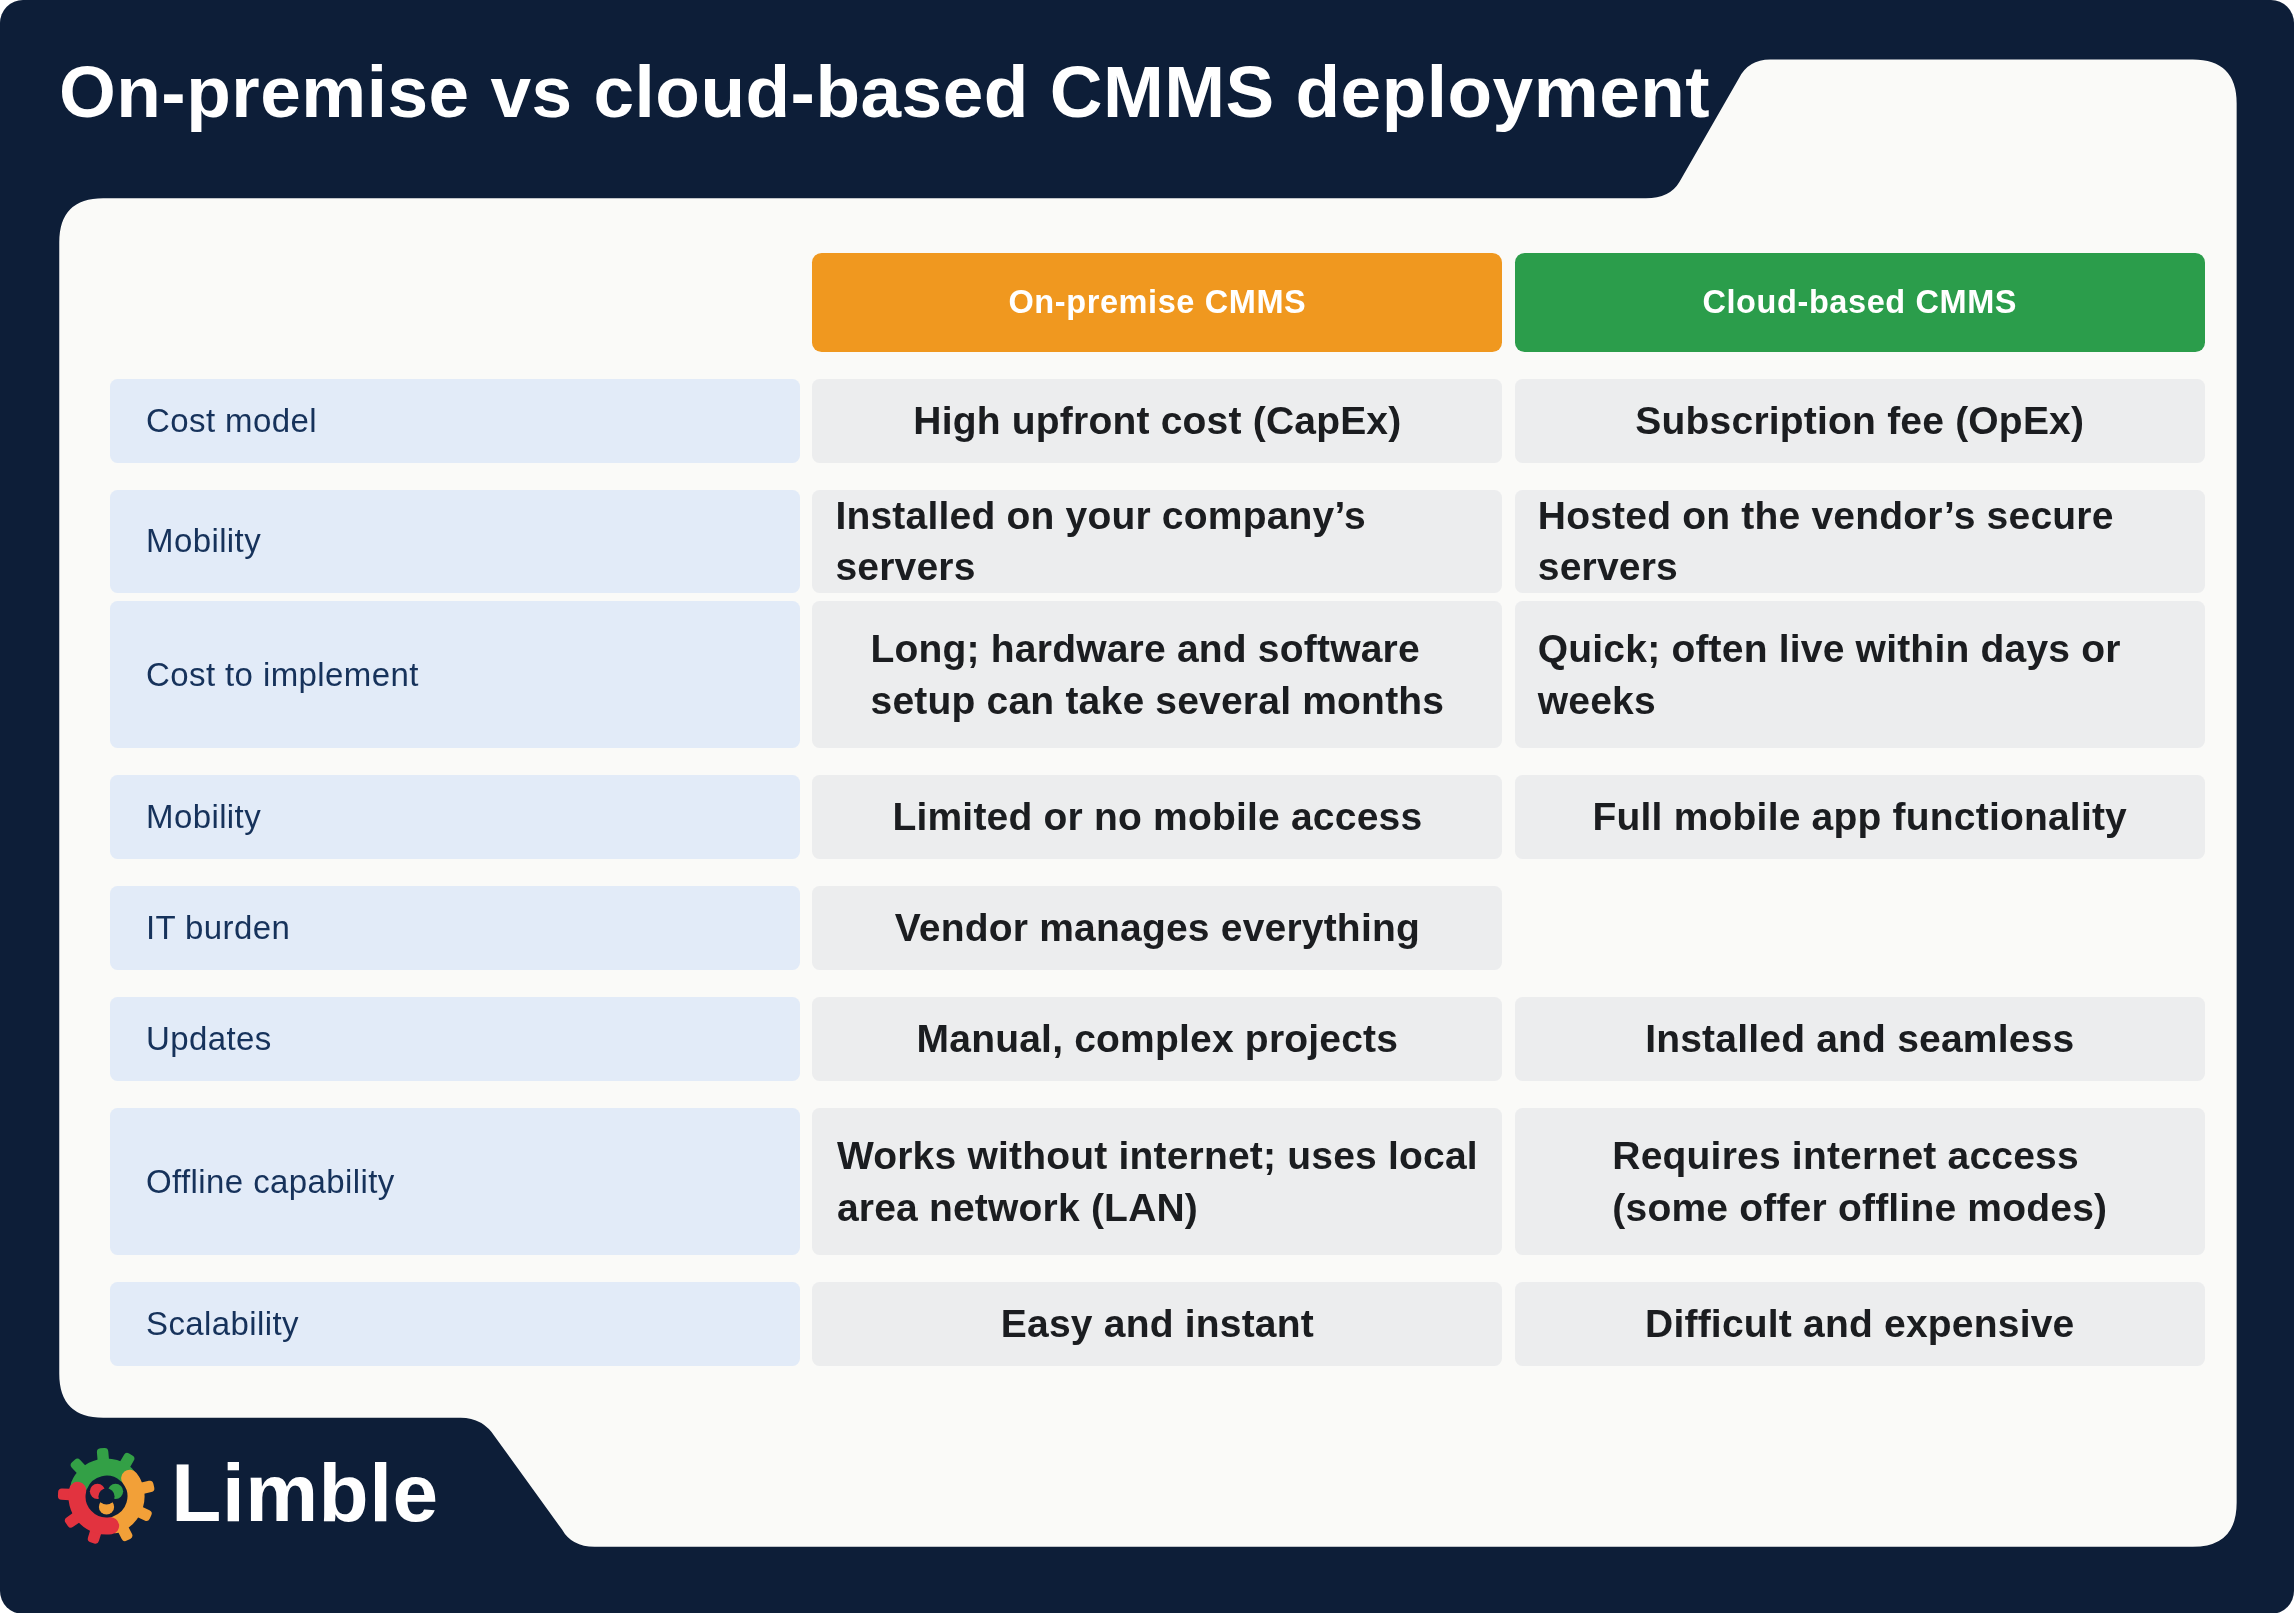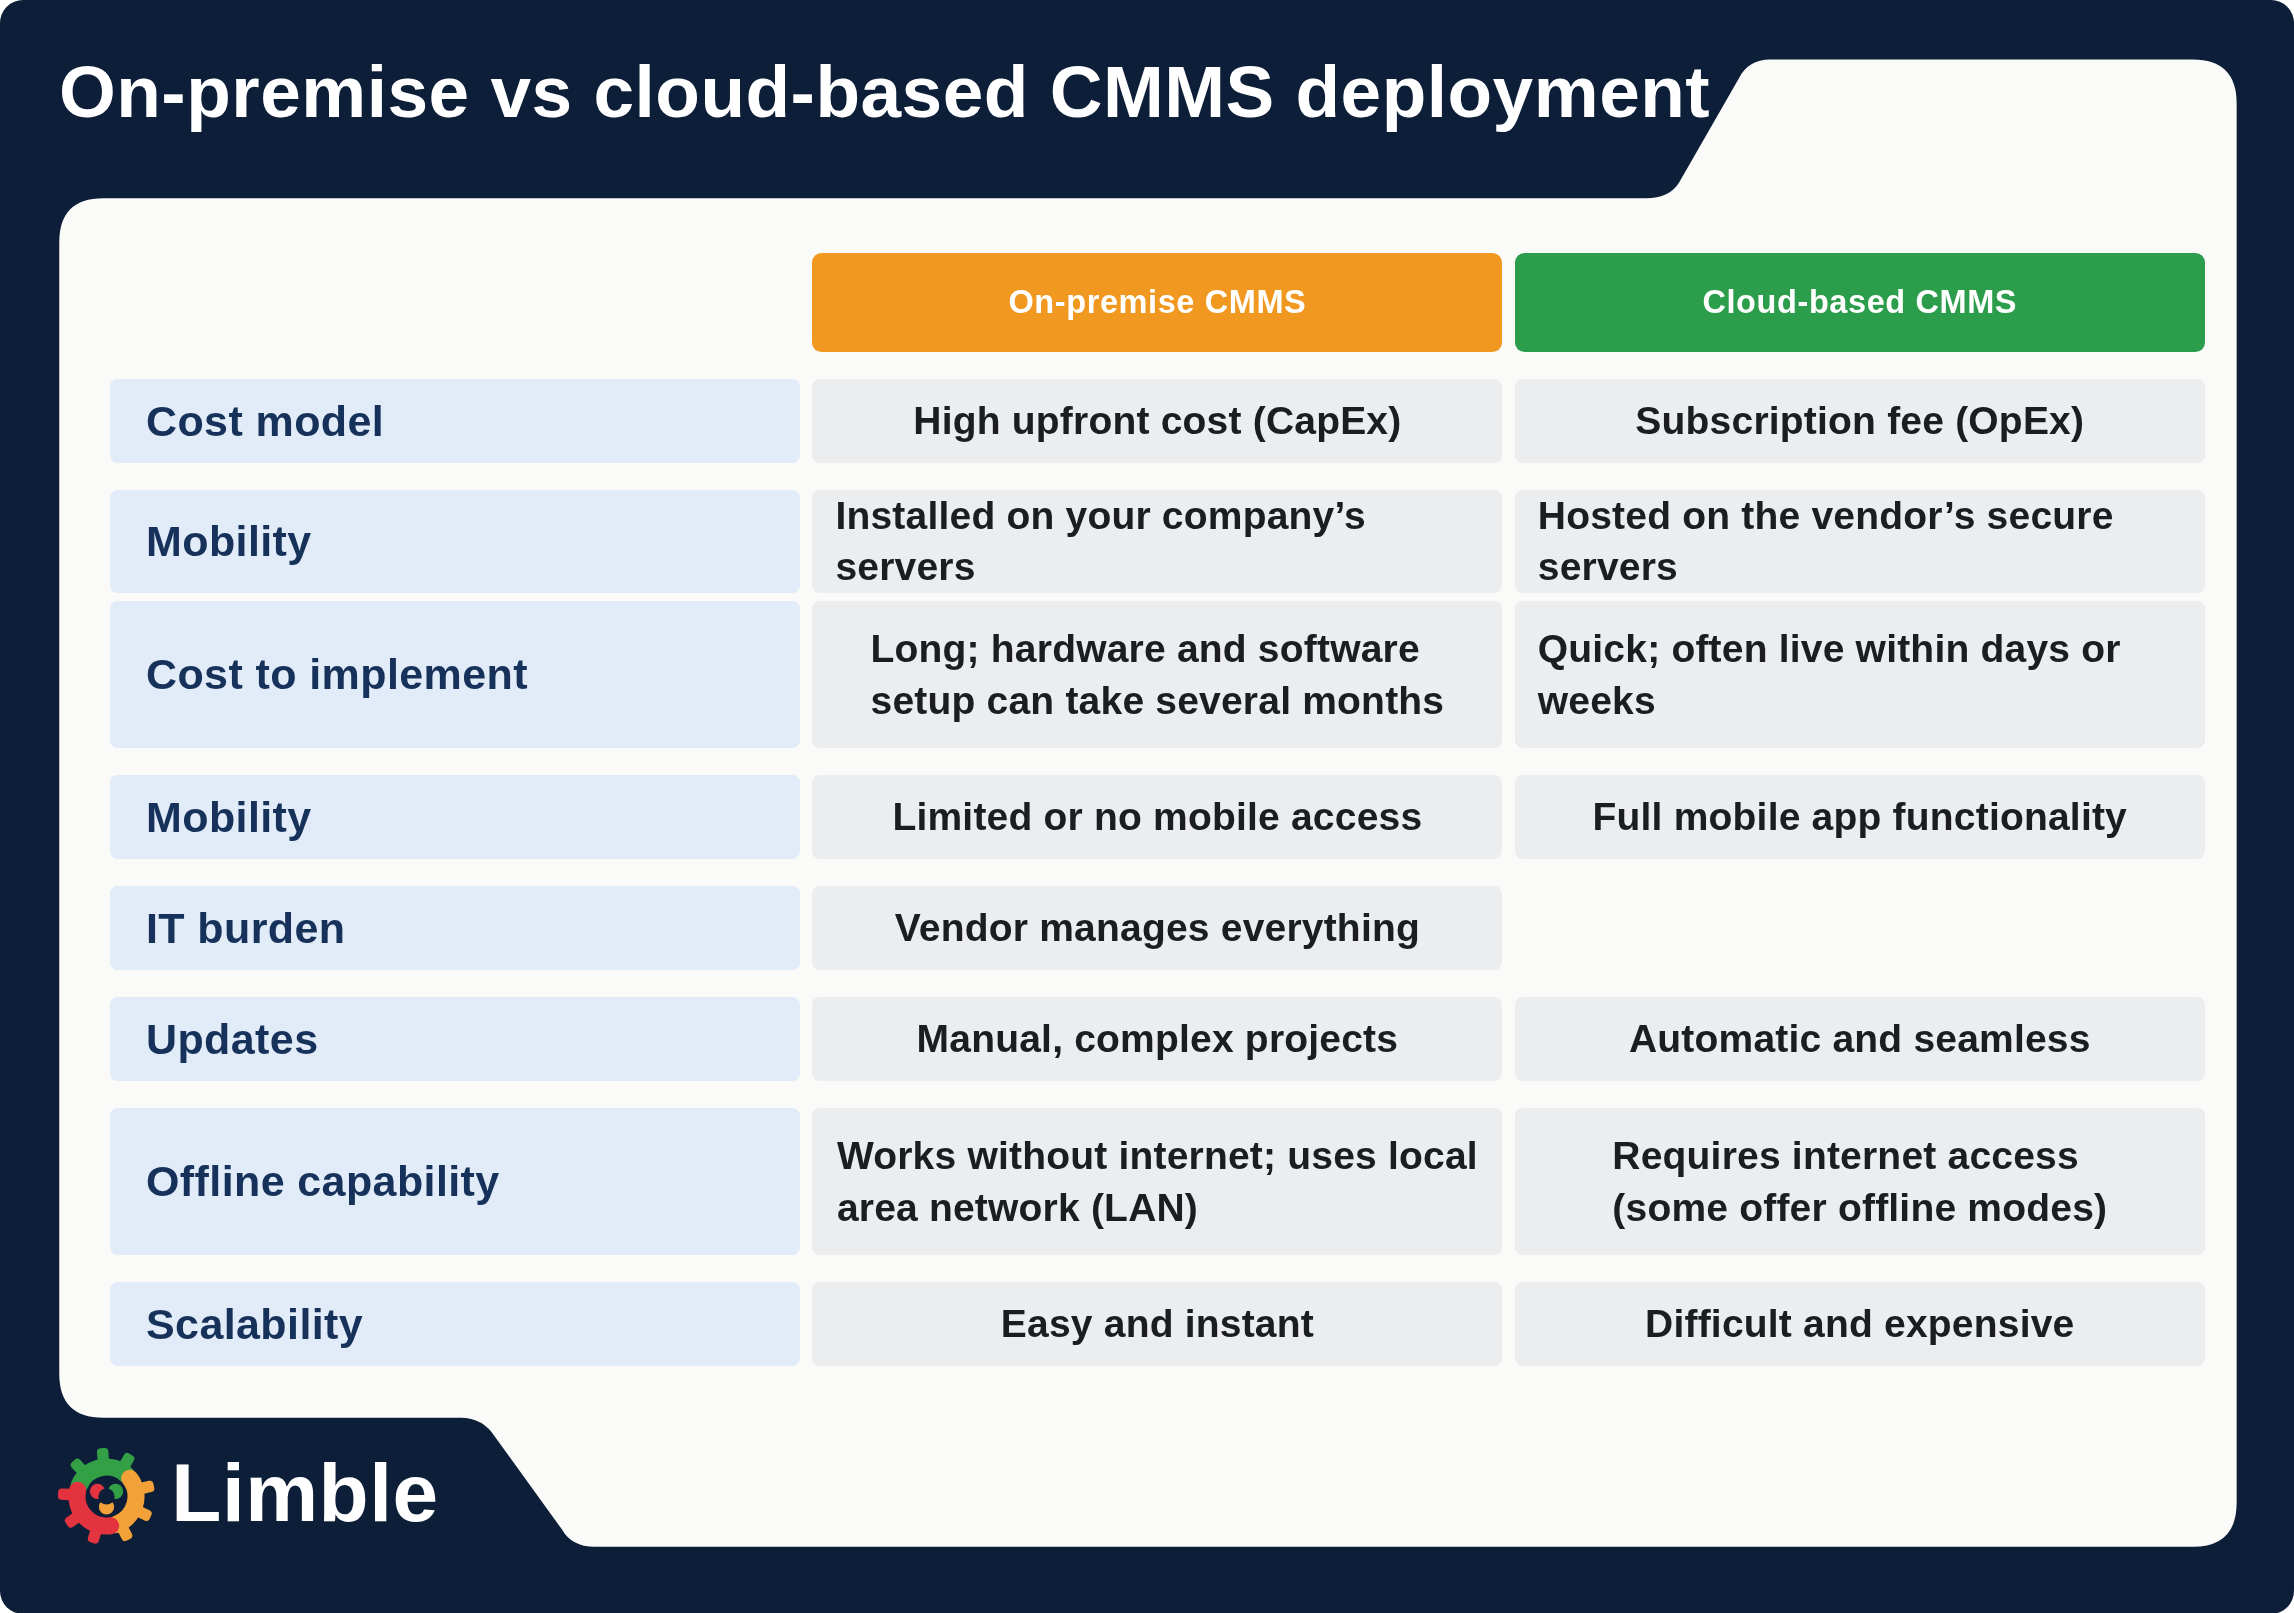--- a/index.html
+++ b/index.html
@@ -38,21 +38,21 @@
     border-radius:9.6px;
     display:flex;align-items:center;justify-content:center;
     color:#ffffff;font-size:32.5px;font-weight:bold;letter-spacing:0.6px;
   }
   .col-head.onprem{background:#F0981F;}
   .col-head.cloud{background:#2B9D4B;}
   .label-cell{
     background:#E2EBF8;border-radius:7.6px;
     display:flex;align-items:center;
     padding-left:36px;box-sizing:border-box;
-    color:#16325B;font-size:43px;font-weight:bold;letter-spacing:0.4px;
+    color:#16325B;font-size:33px;font-weight:normal;letter-spacing:0.4px;
   }
   .value-cell{
     background:#ECEDEE;border-radius:7.6px;
     display:flex;align-items:center;justify-content:center;
     text-align:left;
     padding:0 23px;box-sizing:border-box;
     color:#1B1D20;font-size:39px;font-weight:bold;letter-spacing:0.2px;
     line-height:1.32;
   }
   .logo{
@@ -125,21 +125,21 @@
   </div>
 
   <div class="grid-row row-std">
     <div class="label-cell">IT burden</div>
     <div class="value-cell">Vendor manages everything</div>
   </div>
 
   <div class="grid-row row-std">
     <div class="label-cell">Updates</div>
     <div class="value-cell">Manual, complex projects</div>
-    <div class="value-cell">Automatic and seamless</div>
+    <div class="value-cell">Installed and seamless</div>
   </div>
 
   <div class="grid-row row-tall">
     <div class="label-cell">Offline capability</div>
     <div class="value-cell">Works without internet; uses local<br>area network (LAN)</div>
     <div class="value-cell">Requires internet access<br>(some offer offline modes)</div>
   </div>
 
   <div class="grid-row row-std">
     <div class="label-cell">Scalability</div>

